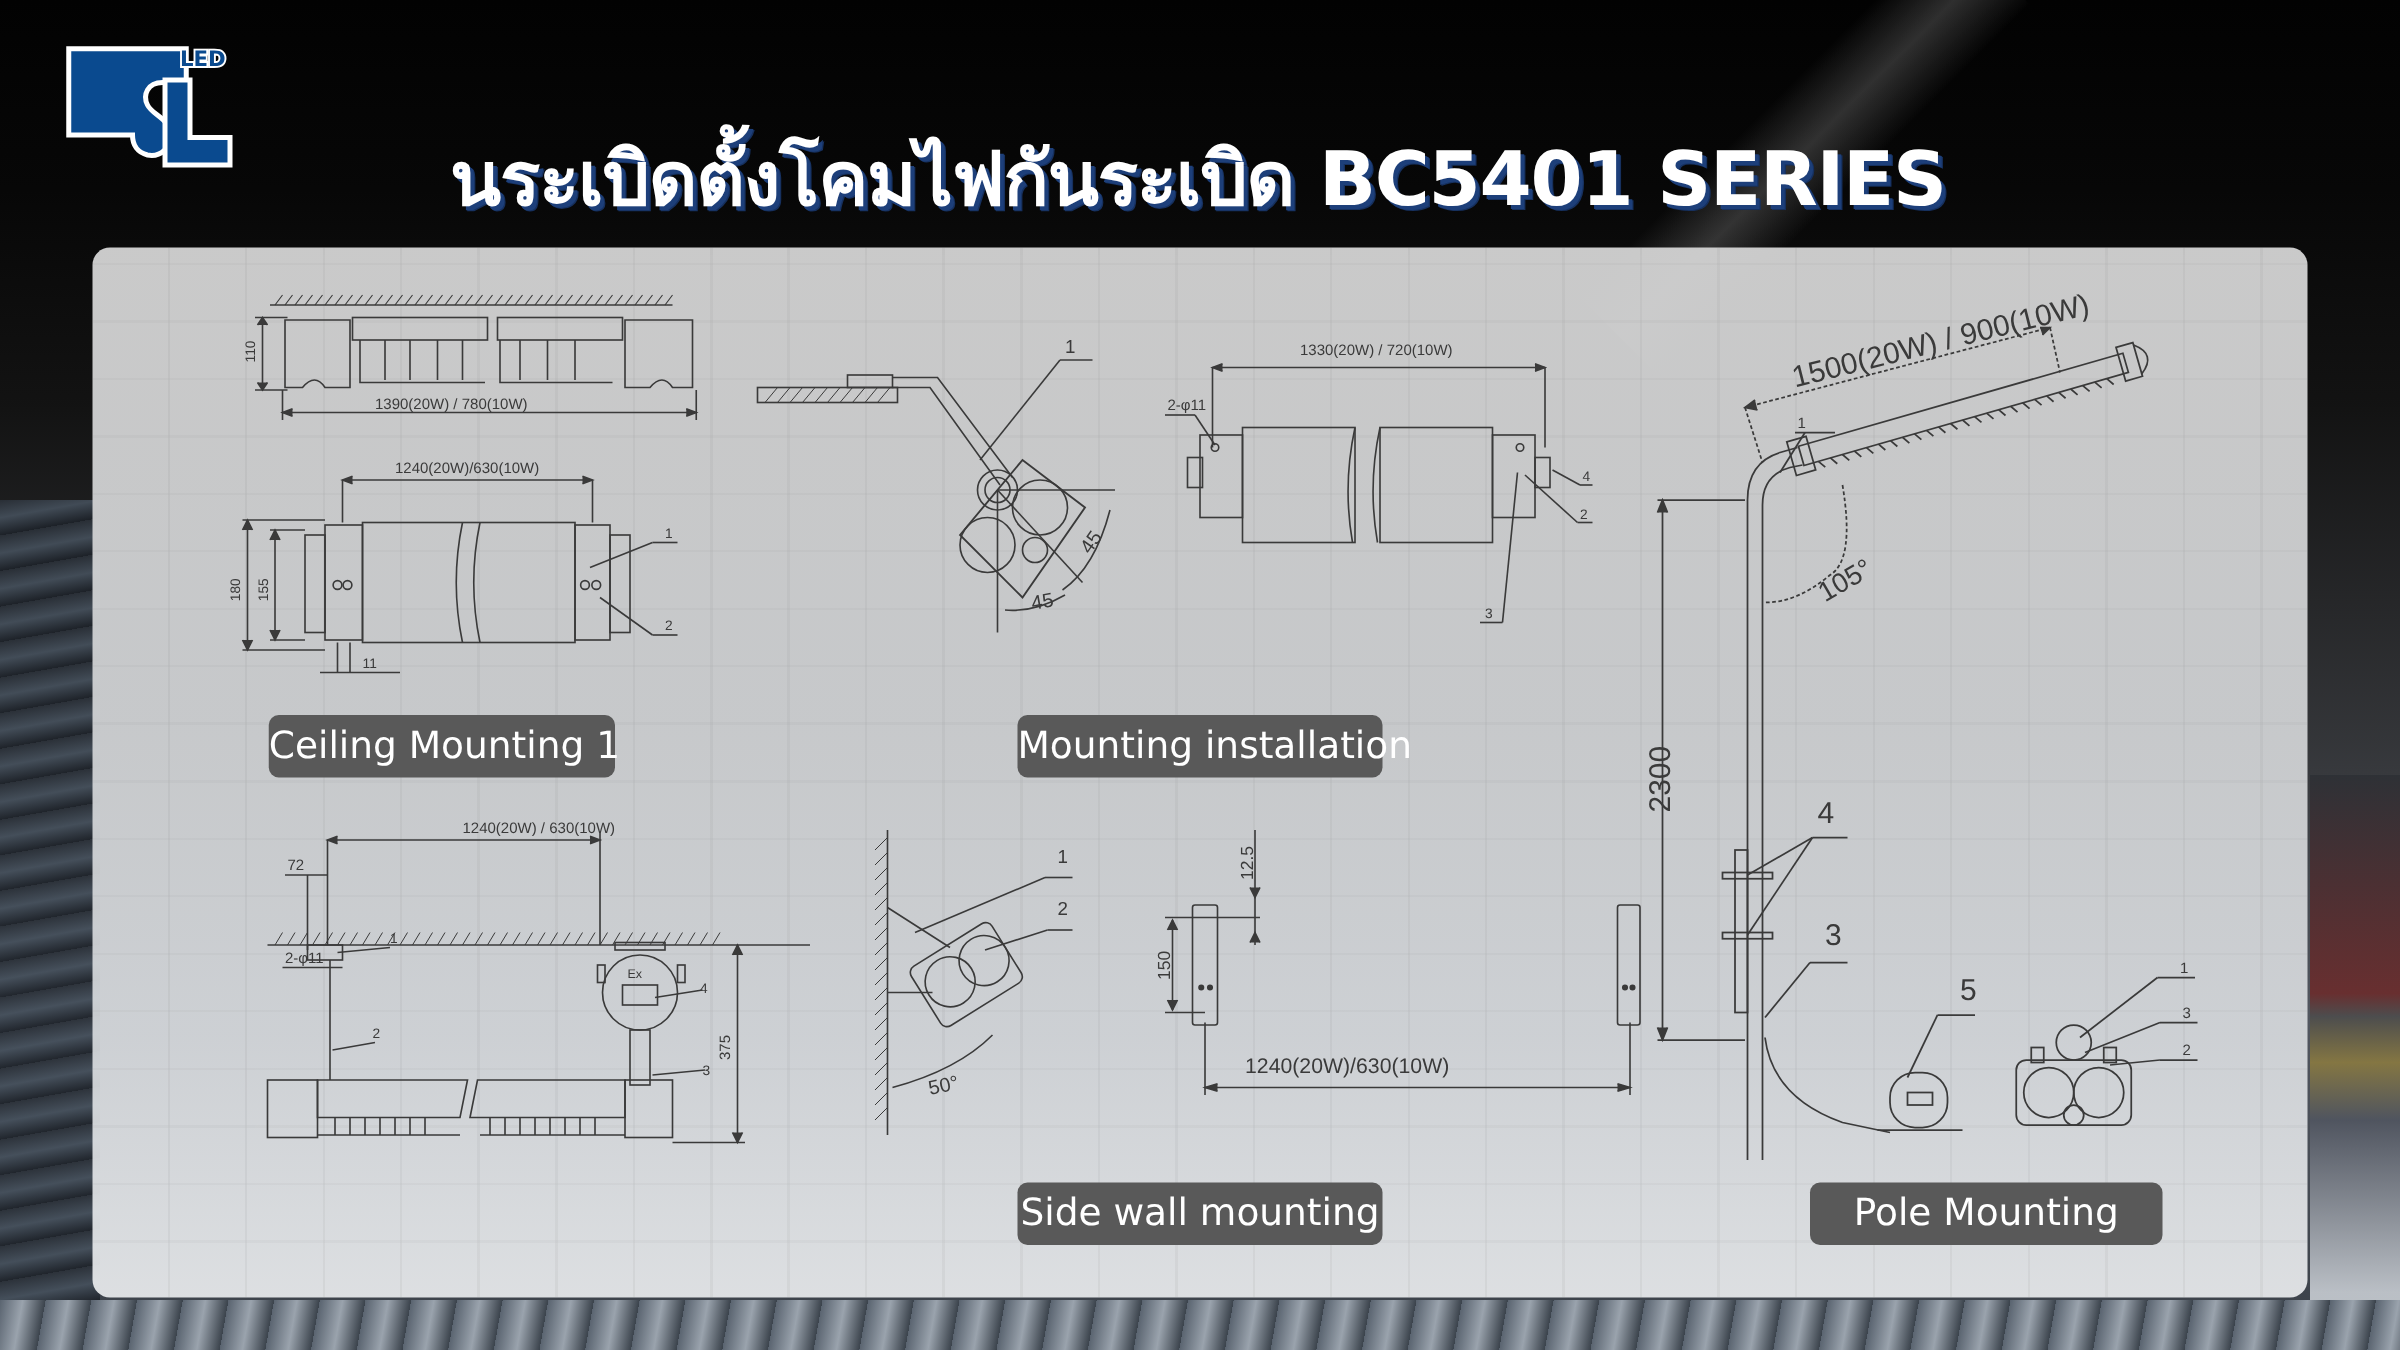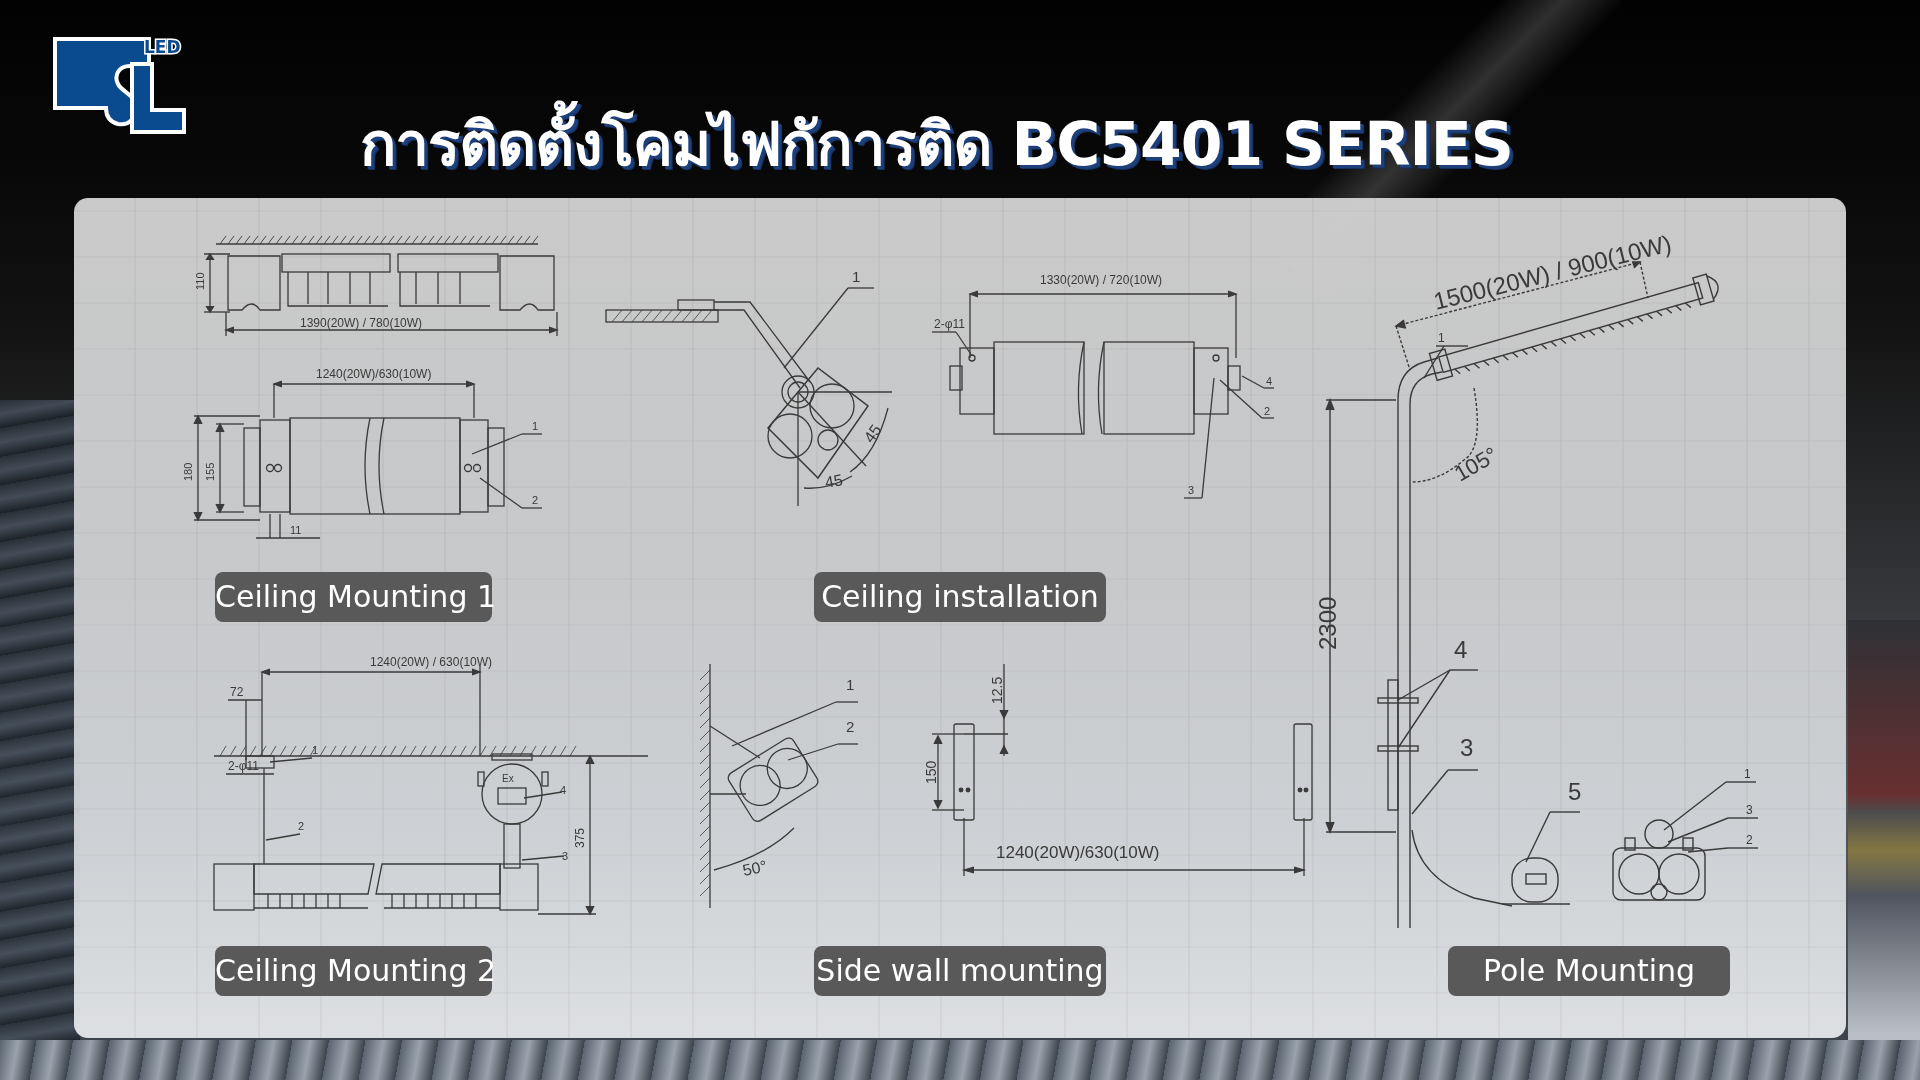--- a/index.html
+++ b/index.html
@@ -46,21 +46,21 @@
 <div class="bg-left"></div>
 <div class="bg-right"></div>
 <div class="bg-bottom"></div>
 
 <svg class="logo" viewBox="0 0 136 100">
   <path d="M3 3 H97 V30 H78 C66 30 62 40 66 48 C70 56 82 58 84 70 C86 82 76 90 66 88 C58 86 54 80 54 72 H3 Z" fill="#0a4a8f" stroke="#ffffff" stroke-width="4"></path>
   <path d="M80 28 H100 V74 H132 V96 H80 Z" fill="#0a4a8f" stroke="#ffffff" stroke-width="4"></path>
   <text x="92" y="17" font-family="DejaVu Sans, sans-serif" font-weight="bold" font-size="17" fill="#0a4a8f" stroke="#ffffff" stroke-width="3" paint-order="stroke">LED</text>
 </svg>
 
-<h1 class="title">การติดตั้งโคมไฟกัการติด BC5401 SERIES</h1>
+<h1 class="title">นระเบิดตั้งโคมไฟกันระเบิด BC5401 SERIES</h1>
 
 <div class="panel">
   <div class="panel-bg"></div>
 
   <svg class="drawing" style="left:96px;top:40px;width:480px;height:330px;" viewBox="0 0 480 330" stroke="#3a3a3a" fill="none" stroke-width="1.3">
 
     <line x1="46" y1="6" x2="368" y2="6"></line>
     <g stroke-width="0.9">
         <path d="M50 6 l6 -8 M58 6 l6 -8 M66 6 l6 -8 M74 6 l6 -8 M82 6 l6 -8 M90 6 l6 -8 M98 6 l6 -8 M106 6 l6 -8 M114 6 l6 -8 M122 6 l6 -8 M130 6 l6 -8 M138 6 l6 -8 M146 6 l6 -8 M154 6 l6 -8 M162 6 l6 -8 M170 6 l6 -8 M178 6 l6 -8 M186 6 l6 -8 M194 6 l6 -8 M202 6 l6 -8 M210 6 l6 -8 M218 6 l6 -8 M226 6 l6 -8 M234 6 l6 -8 M242 6 l6 -8 M250 6 l6 -8 M258 6 l6 -8 M266 6 l6 -8 M274 6 l6 -8 M282 6 l6 -8 M290 6 l6 -8 M298 6 l6 -8 M306 6 l6 -8 M314 6 l6 -8 M322 6 l6 -8 M330 6 l6 -8 M338 6 l6 -8 M346 6 l6 -8 M354 6 l6 -8 M362 6 l6 -8"></path>
       </g>
@@ -322,17 +322,16 @@
       <path d="M314 52 l4 8 l4 -8 M314 96 l4 -8 l4 8" fill="#3a3a3a"></path>
     <text x="0" y="0" font-size="14" stroke="none" transform="translate(316 46) rotate(-90)">12.5</text>
     <line x1="278" y1="160" x2="278" y2="218"></line>
       <line x1="618" y1="160" x2="618" y2="218"></line>
     <line x1="278" y1="212" x2="618" y2="212"></line>
       <path d="M288 209 l-10 3 l10 3 M608 209 l10 3 l-10 3" fill="#3a3a3a"></path>
     <text x="310" y="200" font-size="17" stroke="none">1240(20W)/630(10W)</text>
   </svg>
 
   <div class="lbl" style="left:141px;top:374px;width:277px;">Ceiling Mounting 1</div>
-  <div class="lbl" style="left:740px;top:374px;width:292px;">Ceiling installation</div>
-  <div class="lbl" style="left:141px;top:748px;width:277px;">Ceiling Mounting 2</div>
+  <div class="lbl" style="left:740px;top:374px;width:292px;">Mounting installation</div>
   <div class="lbl" style="left:740px;top:748px;width:292px;">Side wall mounting</div>
   <div class="lbl" style="left:1374px;top:748px;width:282px;">Pole Mounting</div>
 </div>
 
 </body></html>

